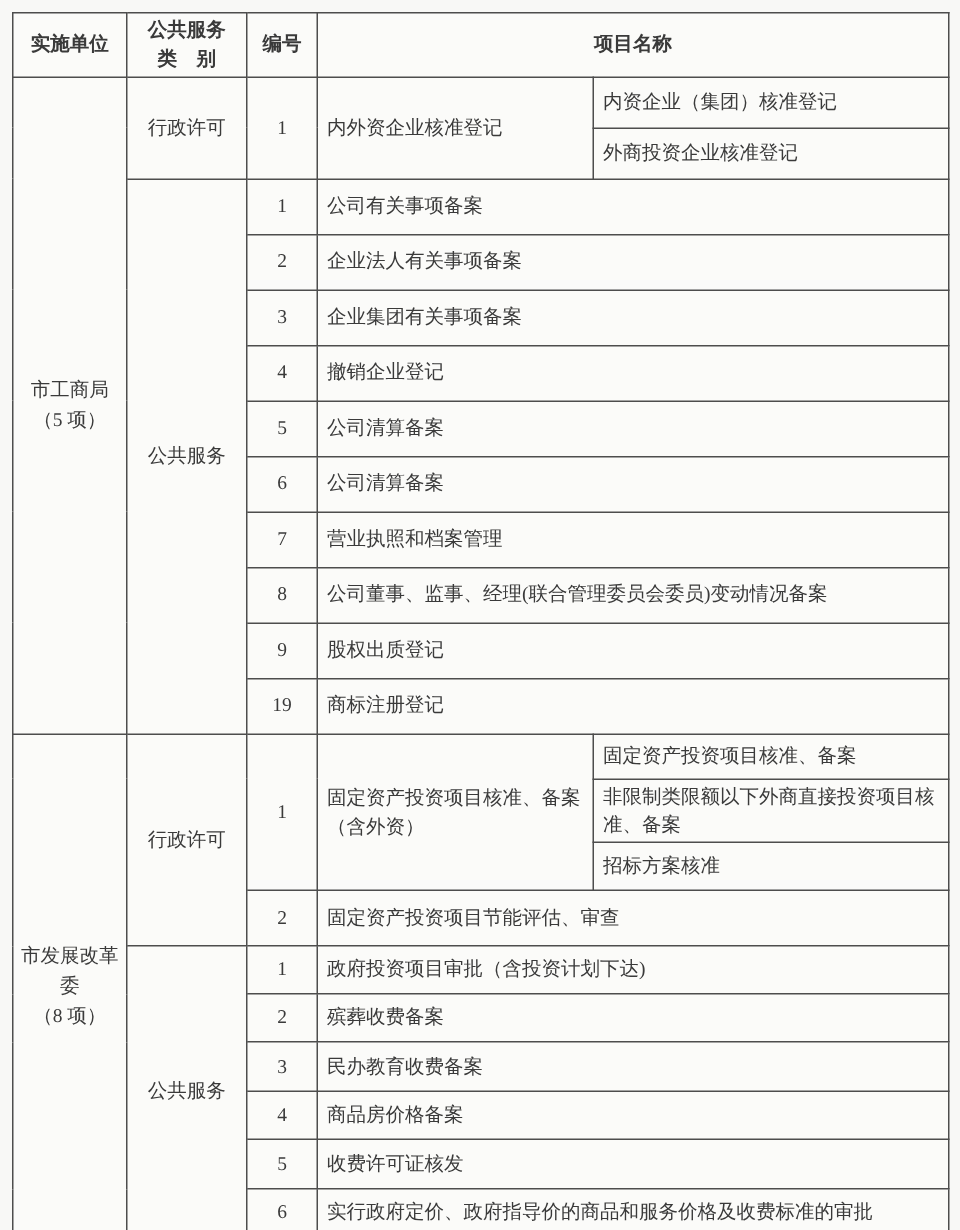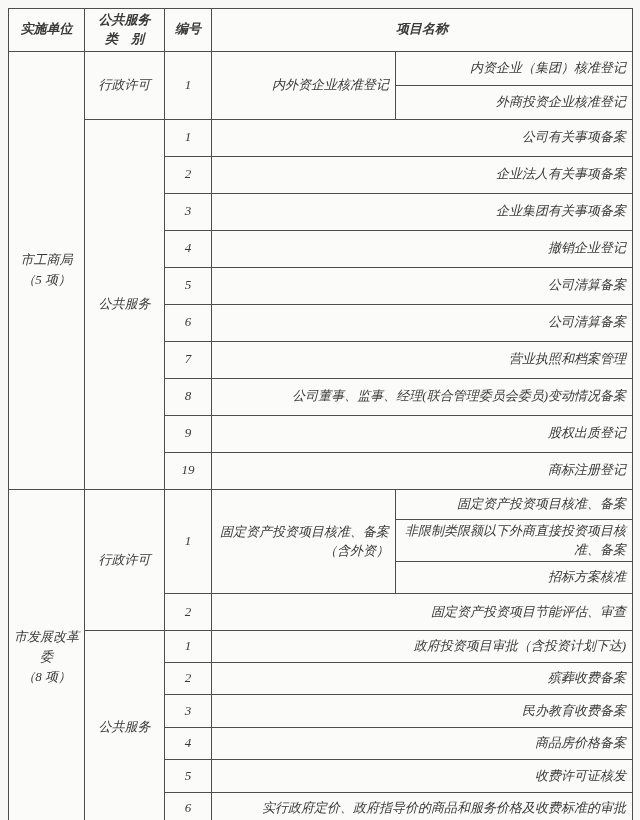--- a/index.html
+++ b/index.html
@@ -8,21 +8,20 @@
     width: 640px;
     height: 820px;
     background: #f8f8f6;
     font-family: "Liberation Serif", "DejaVu Serif", serif;
   }
   .page {
     position: relative;
     width: 640px;
     height: 820px;
     overflow: hidden;
-    font-style: italic;
   }
   table.power-table {
     border-collapse: collapse;
     table-layout: fixed;
     width: 624px;
     margin: 8px 0 0 8px;
     background: #fbfbf9;
   }
   td, th {
     border: 1px solid #4d4d4d;
@@ -47,21 +46,21 @@
   }
   .cat-cell {
     text-align: center;
     padding: 2px 3px;
   }
   .no-cell {
     text-align: center;
     padding: 2px 2px;
   }
   .proj-cell, .sub-cell {
-    text-align: right;
+    text-align: left;
   }
 </style>
 </head>
 <body>
 
 <div class="page">
   <table class="power-table">
     <colgroup>
       <col style="width:76px">
       <col style="width:80px">

